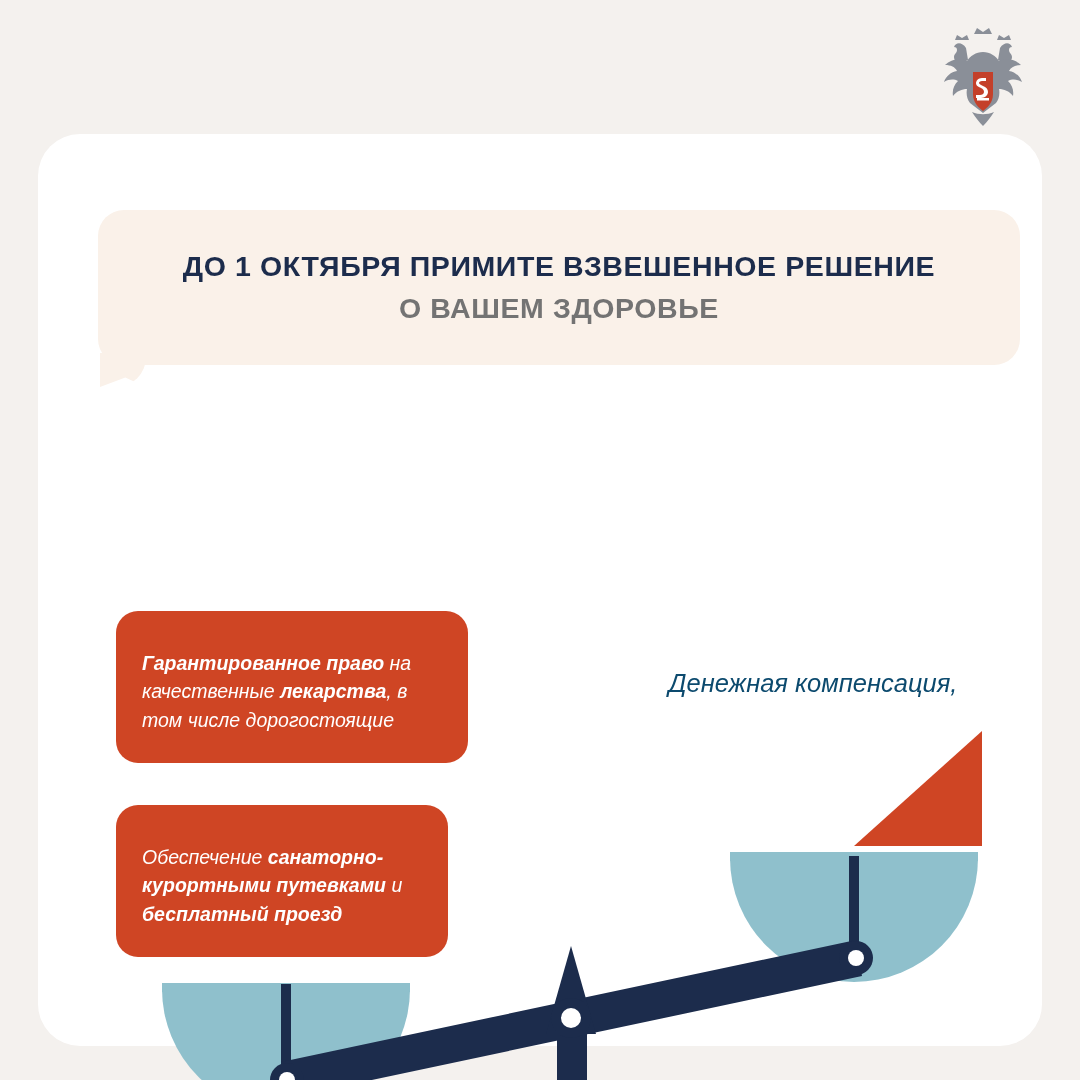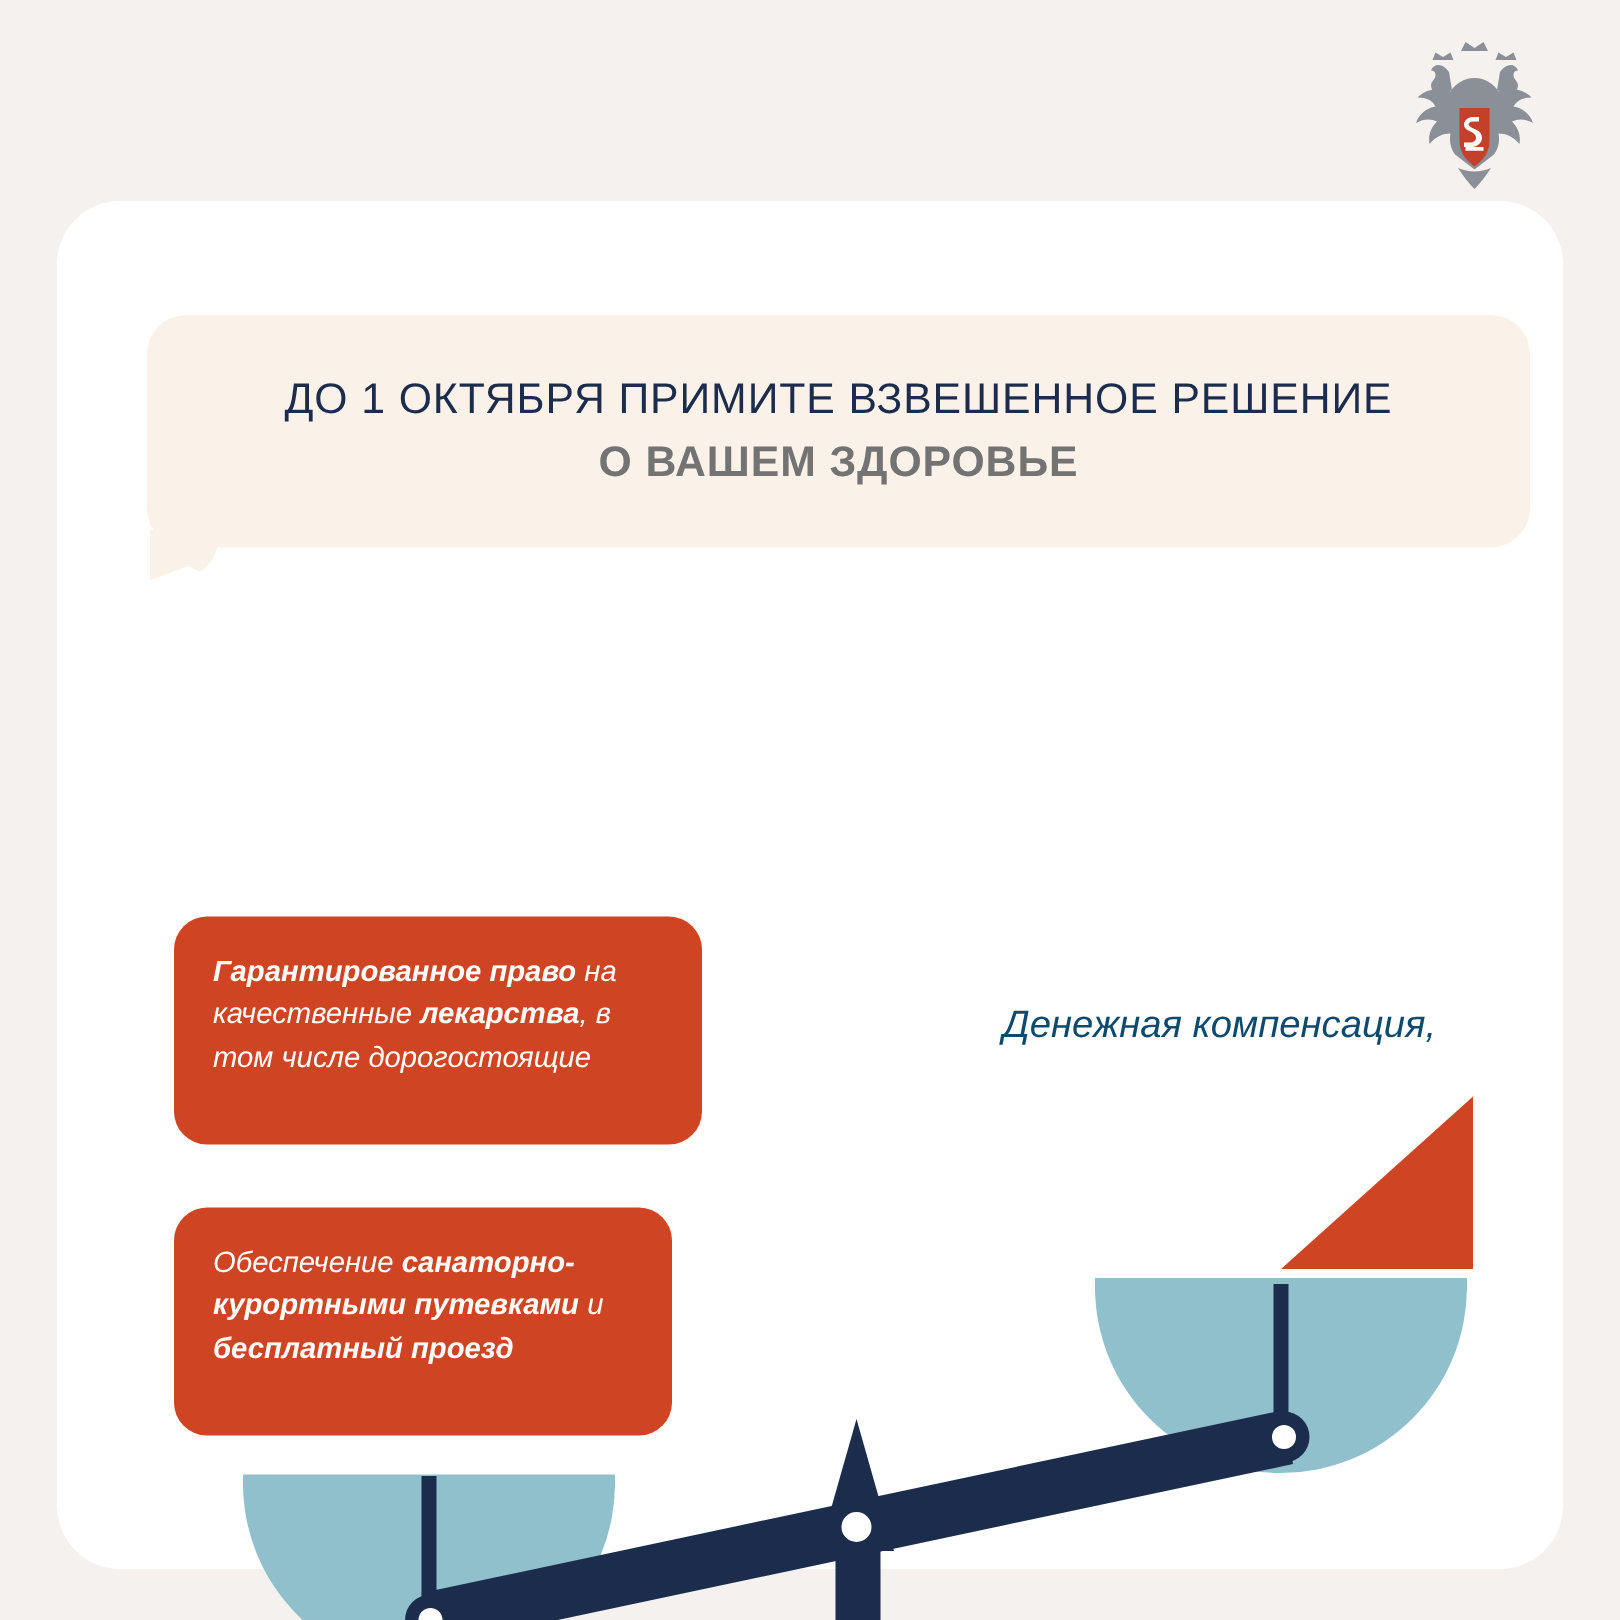--- a/index.html
+++ b/index.html
@@ -56,21 +56,21 @@
     left: 2px;
     bottom: -22px;
     width: 46px;
     height: 34px;
     background: #faf1e9;
     border-bottom-right-radius: 30px;
     clip-path: polygon(0 0, 100% 0, 100% 100%, 55% 72%, 0 100%);
   }
   .title-line1 {
     font-size: 28.5px;
-    font-weight: normal;
+    font-weight: bold;
     letter-spacing: 0.6px;
     color: #1c2c4c;
     text-align: center;
     line-height: 1.25;
   }
   .title-line2 {
     font-size: 28.5px;
     font-weight: bold;
     letter-spacing: 0.6px;
     color: #737373;
@@ -79,21 +79,21 @@
     margin-top: 6px;
   }
 
   
   .red-card {
     position: absolute;
     background: #cf4524;
     border-radius: 22px;
     color: #ffffff;
     box-sizing: border-box;
-    padding: 23px 26px;
+    padding: 38px 26px;
     font-size: 19.5px;
     line-height: 1.45;
     font-style: italic;
   }
   .red-card-1 { left: 78px; top: 477px; width: 352px; height: 152px; }
   .red-card-2 { left: 78px; top: 671px; width: 332px; height: 152px; }
   .red-card b { font-weight: bold; font-style: italic; }
 
   
   .right-text {

